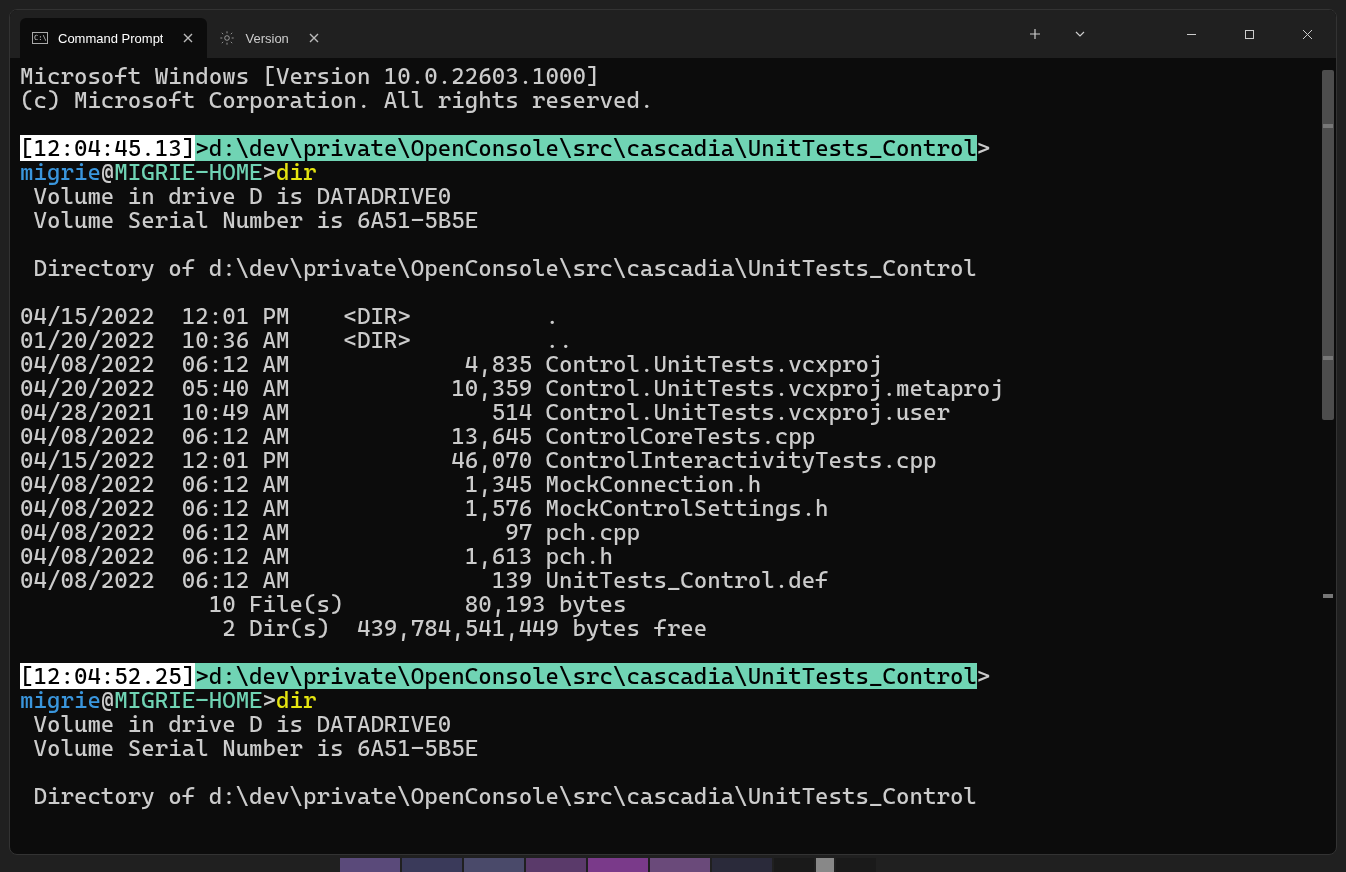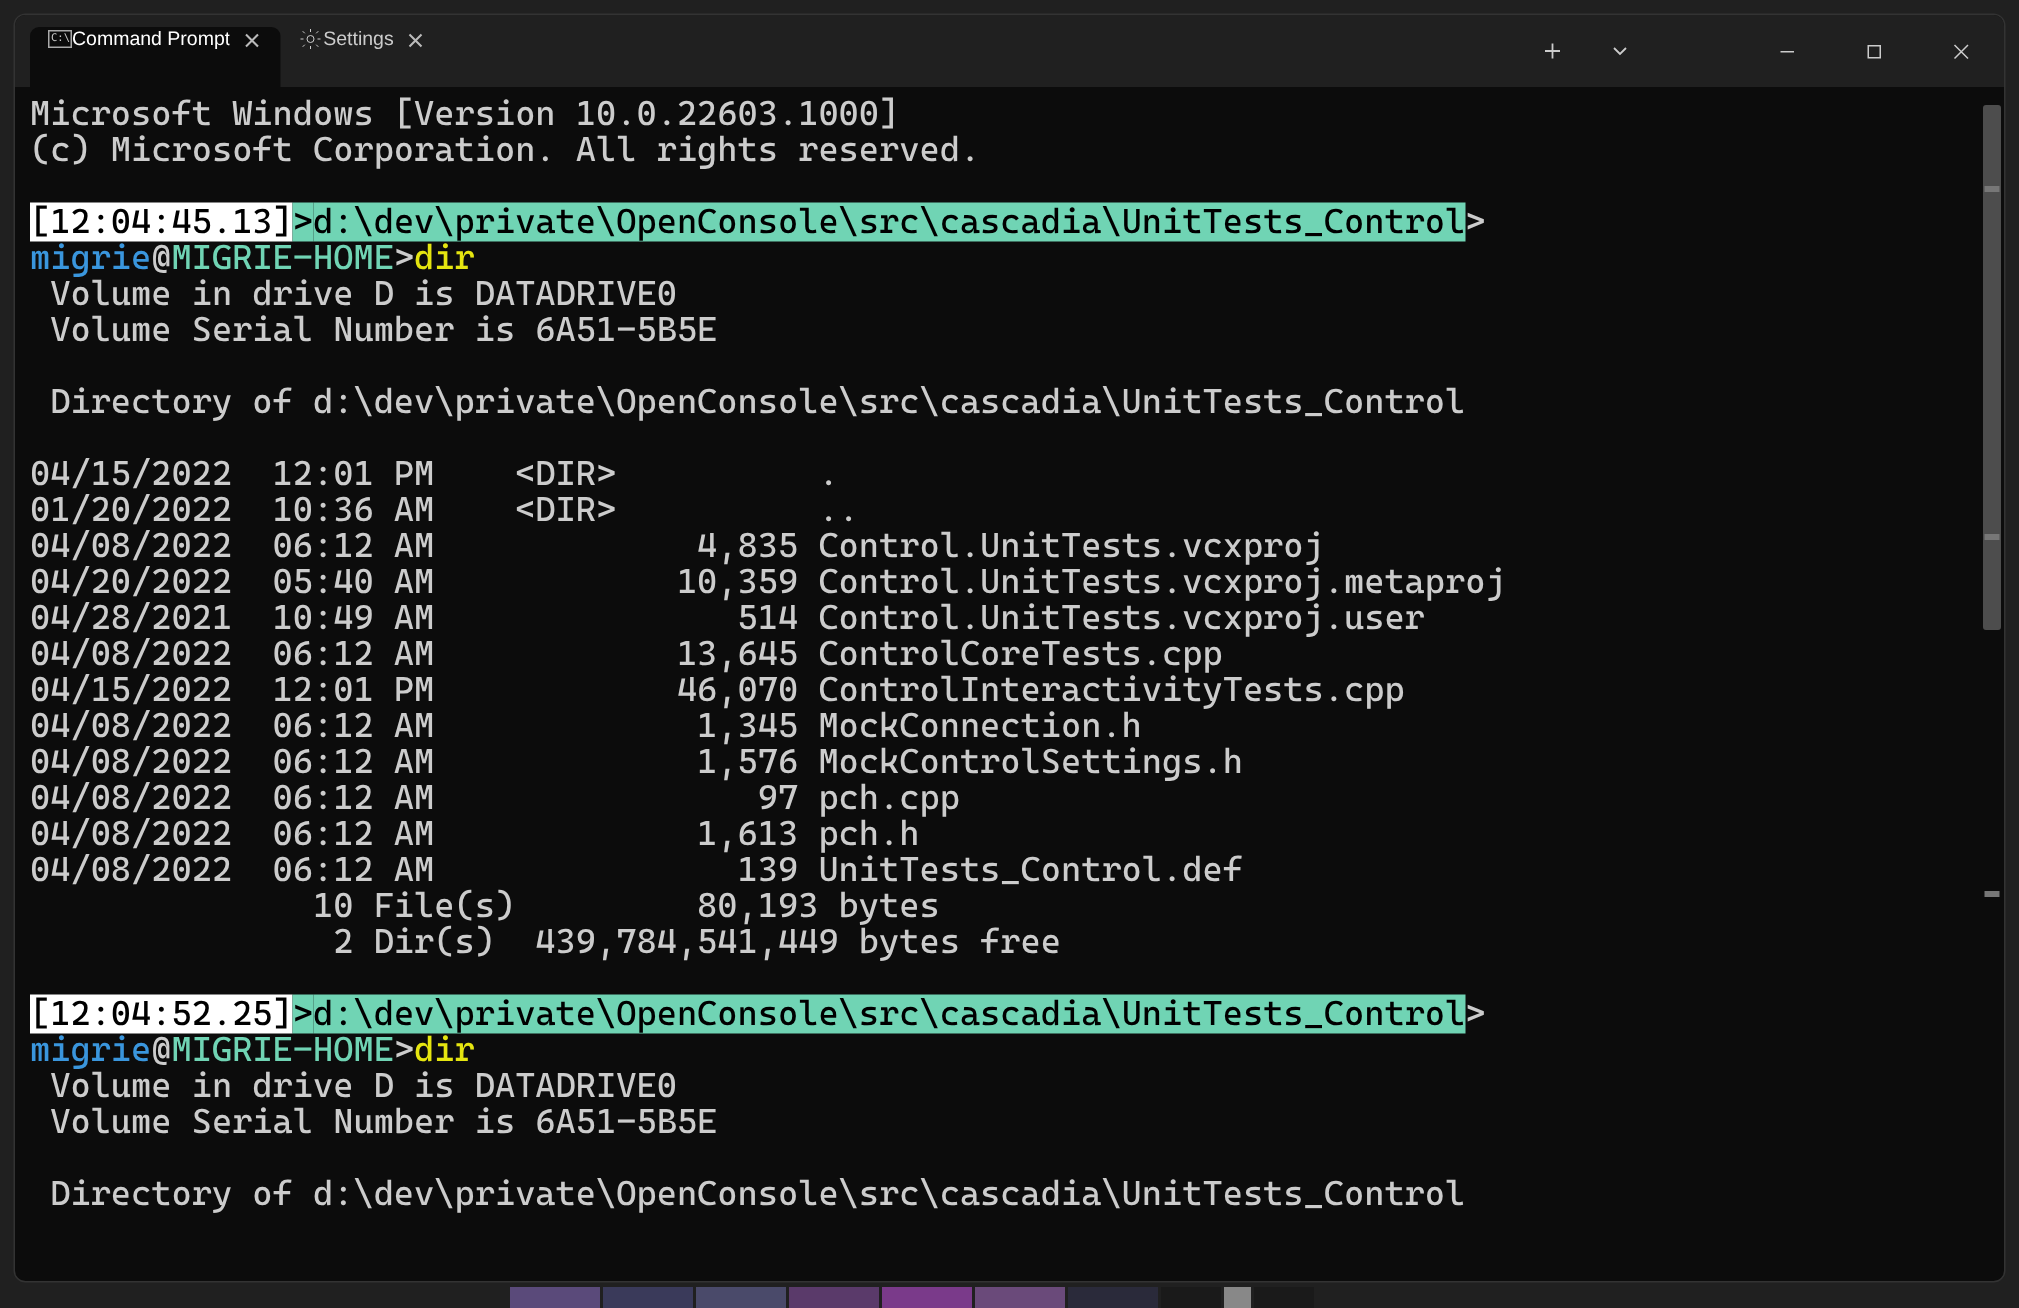--- a/index.html
+++ b/index.html
@@ -32,23 +32,24 @@
     flex-shrink: 0;
   }
   .tabs {
     display: flex;
     align-items: flex-end;
     padding-left: 10px;
     padding-top: 8px;
   }
   .tab {
     display: flex;
-    align-items: flex-start;
+    align-items: center;
     height: 40px;
     padding: 0 10px 0 12px;
+    gap: 10px;
     min-width: 0;
     border-radius: 6px 6px 0 0;
     cursor: pointer;
     color: #ccc;
     font-size: 13px;
   }
   .tab.active {
     background: #0c0c0c;
     color: #fff;
   }
@@ -195,21 +196,21 @@
             </svg>
           </span>
         </div>
         <div class="tab">
           <span class="tab-icon gear-icon">
             <svg viewBox="0 0 24 24">
               <circle cx="12" cy="12" r="3.5"></circle>
               <path d="M12 2v3M12 19v3M4.2 4.2l2.1 2.1M17.7 17.7l2.1 2.1M2 12h3M19 12h3M4.2 19.8l2.1-2.1M17.7 6.3l2.1-2.1"></path>
             </svg>
           </span>
-          <span class="tab-label">Settings</span>
+          <span class="tab-label">Version</span>
           <span class="close">
             <svg viewBox="0 0 10 10">
               <path d="M1 1L9 9M9 1L1 9"></path>
             </svg>
           </span>
         </div>
       </div>
     <div class="titlebar-controls">
       <div class="tab-action">
         <svg viewBox="0 0 12 12">

